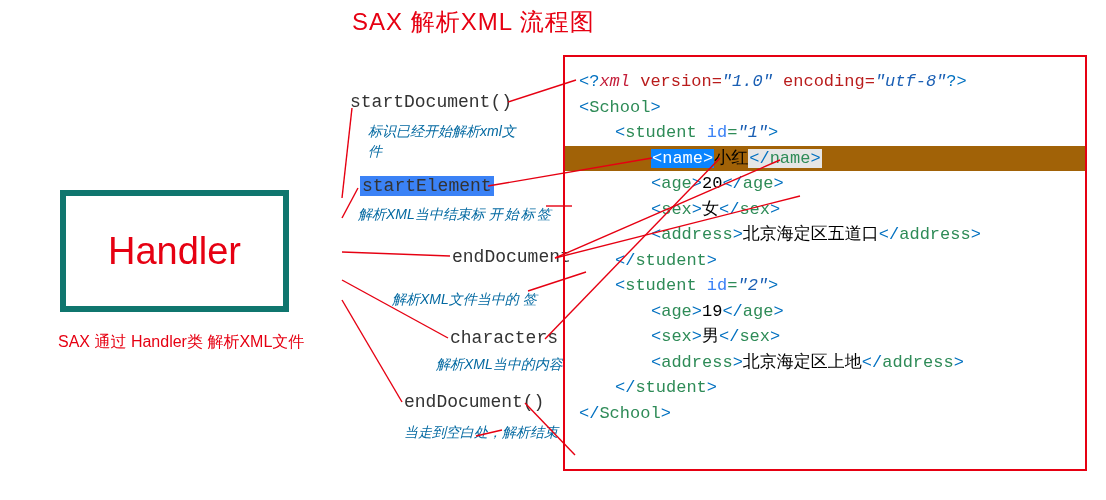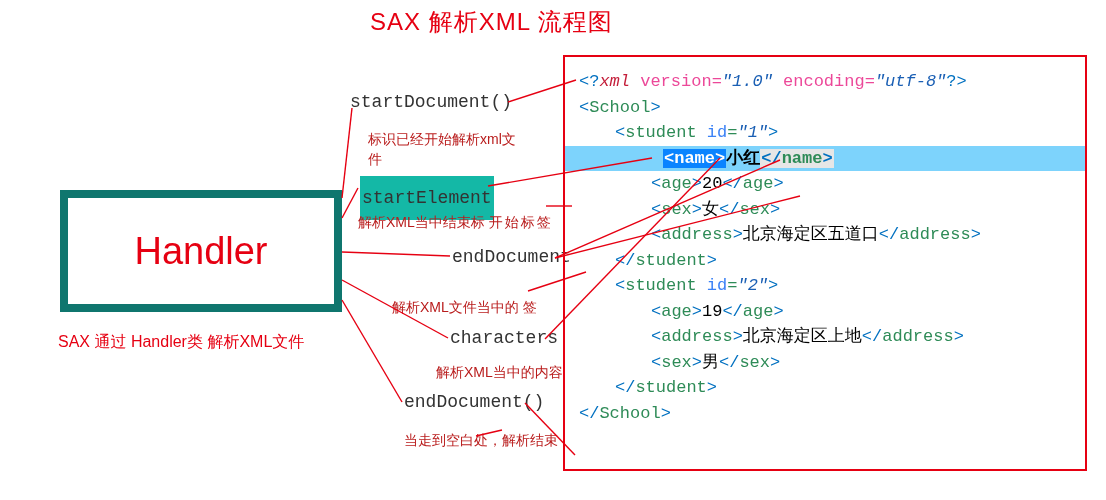--- a/index.html
+++ b/index.html
@@ -8,32 +8,32 @@
     width: 1106px;
     height: 500px;
     background: #fff;
     font-family: "Microsoft YaHei", "PingFang SC", Arial, sans-serif;
     position: relative;
     overflow: hidden;
   }
   .title {
     position: absolute;
     top: 6px;
-    left: 370px;
+    left: 352px;
     color: #e60012;
     font-size: 24px;
     letter-spacing: 1px;
   }
   .handler-box {
     position: absolute;
     left: 60px;
     top: 190px;
-    width: 282px;
+    width: 229px;
     height: 122px;
-    border: 8px solid #0f766e;
+    border: 6px solid #0f766e;
     box-sizing: border-box;
     display: flex;
     align-items: center;
     justify-content: center;
   }
   .handler-text {
     color: #e60012;
     font-size: 38px;
     font-weight: 400;
   }
@@ -45,27 +45,28 @@
     font-size: 16px;
   }
   .callout-title {
     font-family: Consolas, "Courier New", monospace;
     font-size: 18px;
     color: #333;
     white-space: nowrap;
   }
   .callout-desc {
     font-size: 14px;
-    color: #b91c1c;
+    color: #0369a1;
     line-height: 1.45;
-    margin-top: 14px;
+    margin-top: 6px;
+    font-style: italic;
   }
   .c1 { position:absolute; left:350px; top:92px; }
   .c1d{ position:absolute; left:368px; top:115px; width:160px;}
-  .c2 { position:absolute; left:360px; top:176px; background:#14b8a6; padding:12px 2px;}
+  .c2 { position:absolute; left:360px; top:176px; background:#3b82f6; padding:0 2px;}
   .c2d{ position:absolute; left:358px; top:198px; white-space:nowrap;}
   .c2d .sp{ letter-spacing:2px; margin-left:4px;}
   .c3 { position:absolute; left:452px; top:247px; }
   .c3d{ position:absolute; left:392px; top:283px; white-space:nowrap;}
   .c4 { position:absolute; left:450px; top:328px; }
   .c4d{ position:absolute; left:436px; top:348px; }
   .c5 { position:absolute; left:404px; top:392px; }
   .c5d{ position:absolute; left:404px; top:416px; }
 
   
@@ -82,31 +83,30 @@
     font-size: 17px;
     line-height: 25.5px;
   }
   .xml-line { white-space: pre; }
   .ind1 { padding-left: 36px; }
   .ind2 { padding-left: 72px; }
   .br   { color:#0070c0; }
   .tag  { color:#2e8b57; }
   .attr { color:#3b82f6; }
   .val  { color:#1a5fb4; font-style: italic; }
-  .pi   { color:#ec4899; }
+  .pi   { color:#b91c1c; }
   .txt  { color:#000; }
   .pim  { color:#c41e3a; font-style: italic; }
   .hl-line {
     position: relative;
-    background: #7dd3fc;
+    background: #a16207;
     display: block;
     margin-left: -14px;
     margin-right: -10px;
-    padding-left: 26px;
-    font-weight: bold;
+    padding-left: 14px;
   }
   .hl-line .pad { display:inline-block; width:72px; }
   .sel-open {
     background:#0a84ff; color:#fff; padding:0 1px;
   }
   .sel-close-bg{
     background:#e6e6e6; padding:0 1px;
   }
   
   svg.lines {
@@ -157,23 +157,23 @@
 
   <div class="xml-line ind2"><span class="br">&lt;</span><span class="tag">address</span><span class="br">&gt;</span><span class="txt">北京海定区五道口</span><span class="br">&lt;/</span><span class="tag">address</span><span class="br">&gt;</span></div>
 
   <div class="xml-line ind1"><span class="br">&lt;/</span><span class="tag">student</span><span class="br">&gt;</span></div>
 
   <div class="xml-line ind1"><span class="br">&lt;</span><span class="tag">student</span> <span class="attr">id</span><span class="tag">=</span><span class="val">"2"</span><span class="br">&gt;</span></div>
 
 
   <div class="xml-line ind2"><span class="br">&lt;</span><span class="tag">age</span><span class="br">&gt;</span><span class="txt">19</span><span class="br">&lt;/</span><span class="tag">age</span><span class="br">&gt;</span></div>
 
+  <div class="xml-line ind2"><span class="br">&lt;</span><span class="tag">sex</span><span class="br">&gt;</span><span class="txt">男</span><span class="br">&lt;/</span><span class="tag">sex</span><span class="br">&gt;</span></div>
+
   <div class="xml-line ind2"><span class="br">&lt;</span><span class="tag">address</span><span class="br">&gt;</span><span class="txt">北京海定区上地</span><span class="br">&lt;/</span><span class="tag">address</span><span class="br">&gt;</span></div>
-
-  <div class="xml-line ind2"><span class="br">&lt;</span><span class="tag">sex</span><span class="br">&gt;</span><span class="txt">男</span><span class="br">&lt;/</span><span class="tag">sex</span><span class="br">&gt;</span></div>
 
   <div class="xml-line ind1"><span class="br">&lt;/</span><span class="tag">student</span><span class="br">&gt;</span></div>
 
   <div class="xml-line"><span class="br">&lt;/</span><span class="tag">School</span><span class="br">&gt;</span></div>
 </div>
 
 <svg class="lines">
 
   <line x1="342" y1="198" x2="352" y2="108"></line>
   <line x1="342" y1="218" x2="358" y2="188"></line>

